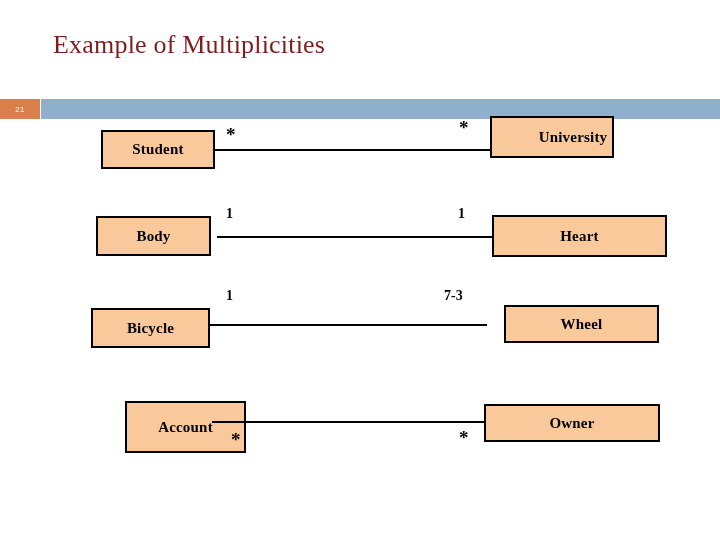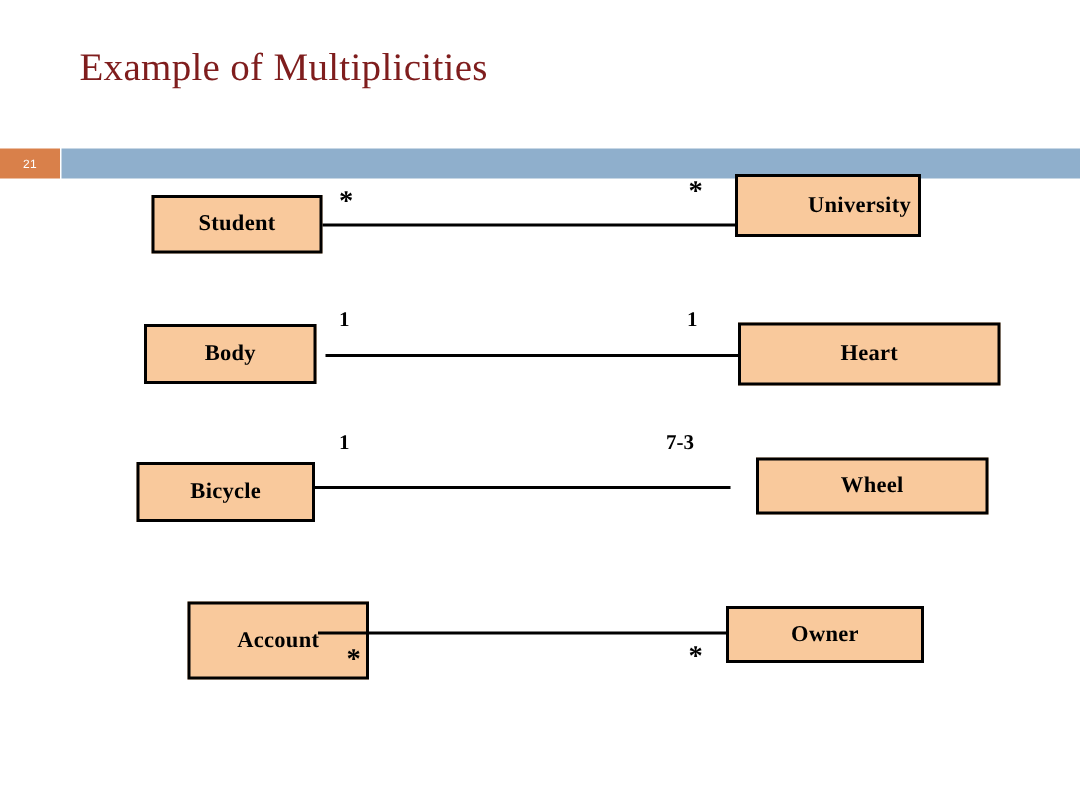--- a/index.html
+++ b/index.html
@@ -143,19 +143,19 @@
       <div class="class-box" style="left:91px; top:308px; width:119px; height:40px;">Bicycle</div>
       <div class="assoc-line" style="left:210px; top:324px; width:277px;"></div>
       <div class="class-box" style="left:486px; top:305px; width:155px; height:38px;margin-left:18px;">Wheel</div>
       <div class="mult" style="left:226px; top:289px;">1</div>
       <div class="mult" style="left:444px; top:289px;">7-3</div>
     </div>
 
     <div class="assoc-row">
       <div class="class-box" style="left:109px; top:401px; width:121px; height:52px;margin-left:16px;">Account</div>
       <div class="assoc-line" style="left:212px; top:421px; width:272px;"></div>
-      <div class="class-box" style="left:484px; top:404px; width:132px; height:38px;">Owner</div>
+      <div class="class-box" style="left:484px; top:404px; width:176px; height:38px;">Owner</div>
       <div class="mult star" style="left:231px; top:430px;">*</div>
       <div class="mult star" style="left:459px; top:428px;">*</div>
     </div>
 
   </div>
 </div>
 
 </body></html>

